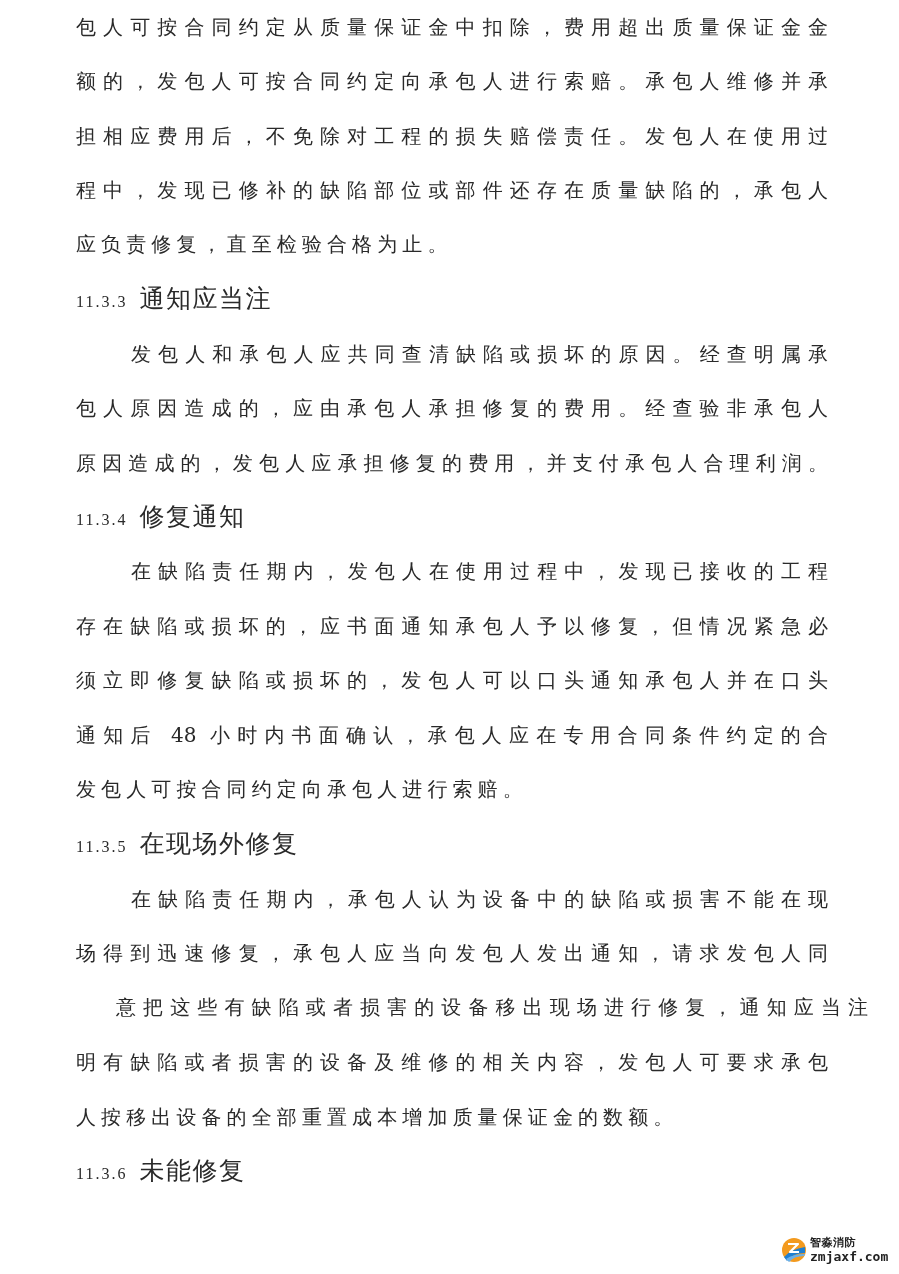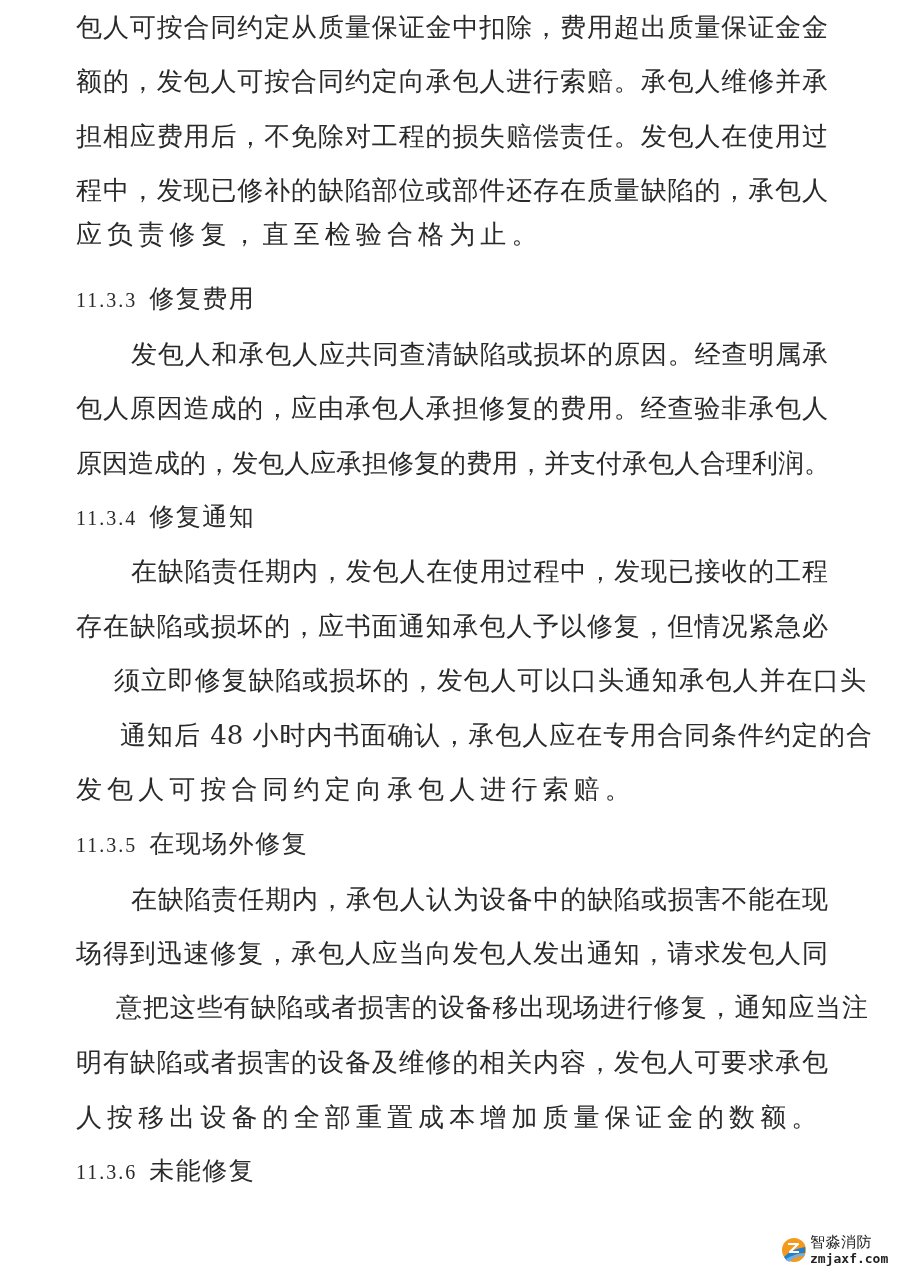--- a/index.html
+++ b/index.html
@@ -19,21 +19,21 @@
       position: absolute;
       left: 76px;
       top: 0;
       width: 752px;
     }
     .line {
       position: absolute;
       left: 0;
       height: 54px;
       line-height: 54px;
-      font-size: 26px;
+      font-size: 20px;
       white-space: nowrap;
       letter-spacing: 5.1px;
     }
     .line.just {
       width: 752px;
       text-align: justify;
       text-align-last: justify;
       letter-spacing: 0;
     }
     .line.indent {
@@ -46,21 +46,21 @@
       height: 54px;
       line-height: 54px;
       font-size: 25px;
       white-space: nowrap;
       letter-spacing: 1.5px;
       font-family: "Liberation Serif", "DejaVu Serif", serif;
     }
     .heading .num {
       letter-spacing: 2px;
       margin-right: 12px;
-      font-size: 20px;
+      font-size: 16px;
     }
     .watermark {
       position: absolute;
       left: 781px;
       top: 1231px;
       width: 110px;
       height: 38px;
       display: flex;
       align-items: center;
     }
@@ -70,58 +70,58 @@
       position: relative;
       margin-right: 3px;
     }
     .logo-text {
       display: flex;
       flex-direction: column;
       line-height: 1;
     }
     .logo-cn {
       font-family: "DejaVu Sans", sans-serif;
-      font-size: 15px;
-      font-weight: normal;
+      font-size: 11px;
+      font-weight: bold;
       color: #222;
       letter-spacing: 0.5px;
     }
     .logo-url {
       font-family: "DejaVu Sans Mono", monospace;
       font-size: 13px;
       font-weight: bold;
       color: #222;
       margin-top: 2px;
     }
   </style>
 </head>
 <body>
 
 <div class="page">
 
   <div class="line just" style="top:0px;">包人可按合同约定从质量保证金中扣除，费用超出质量保证金金</div>
   <div class="line just" style="top:54px;">额的，发包人可按合同约定向承包人进行索赔。承包人维修并承</div>
   <div class="line just" style="top:109px;">担相应费用后，不免除对工程的损失赔偿责任。发包人在使用过</div>
   <div class="line just" style="top:163px;">程中，发现已修补的缺陷部位或部件还存在质量缺陷的，承包人</div>
-  <div class="line" style="top:207px;">应负责修复，直至检验合格为止。</div>
+  <div class="line" style="top:217px;">应负责修复，直至检验合格为止。</div>
 
   <div class="heading" style="top:272px;">
-    <span class="num">11.3.3</span><span>修复费用</span>
+    <span class="num">11.3.3</span><span>通知应当注</span>
   </div>
   <div class="line just indent" style="top:327px;">发包人和承包人应共同查清缺陷或损坏的原因。经查明属承</div>
   <div class="line just" style="top:381px;">包人原因造成的，应由承包人承担修复的费用。经查验非承包人</div>
   <div class="line just" style="top:436px;">原因造成的，发包人应承担修复的费用，并支付承包人合理利润。</div>
 
   <div class="heading" style="top:490px;">
     <span class="num">11.3.4</span><span>修复通知</span>
   </div>
   <div class="line just indent" style="top:544px;">在缺陷责任期内，发包人在使用过程中，发现已接收的工程</div>
   <div class="line just" style="top:599px;">存在缺陷或损坏的，应书面通知承包人予以修复，但情况紧急必</div>
-  <div class="line just" style="top:653px;margin-left:38px;">须立即修复缺陷或损坏的，发包人可以口头通知承包人并在口头</div>
-  <div class="line just" style="top:708px;margin-left:44px;">通知后 48 小时内书面确认，承包人应在专用合同条件约定的合</div>
+  <div class="line just" style="top:653px;">须立即修复缺陷或损坏的，发包人可以口头通知承包人并在口头</div>
+  <div class="line just" style="top:708px;">通知后 48 小时内书面确认，承包人应在专用合同条件约定的合</div>
   <div class="line" style="top:762px;">发包人可按合同约定向承包人进行索赔。</div>
 
   <div class="heading" style="top:817px;">
     <span class="num">11.3.5</span><span>在现场外修复</span>
   </div>
   <div class="line just indent" style="top:872px;">在缺陷责任期内，承包人认为设备中的缺陷或损害不能在现</div>
   <div class="line just" style="top:926px;">场得到迅速修复，承包人应当向发包人发出通知，请求发包人同</div>
   <div class="line just" style="top:980px;margin-left:40px;">意把这些有缺陷或者损害的设备移出现场进行修复，通知应当注</div>
   <div class="line just" style="top:1035px;">明有缺陷或者损害的设备及维修的相关内容，发包人可要求承包</div>
   <div class="line" style="top:1090px;">人按移出设备的全部重置成本增加质量保证金的数额。</div>

